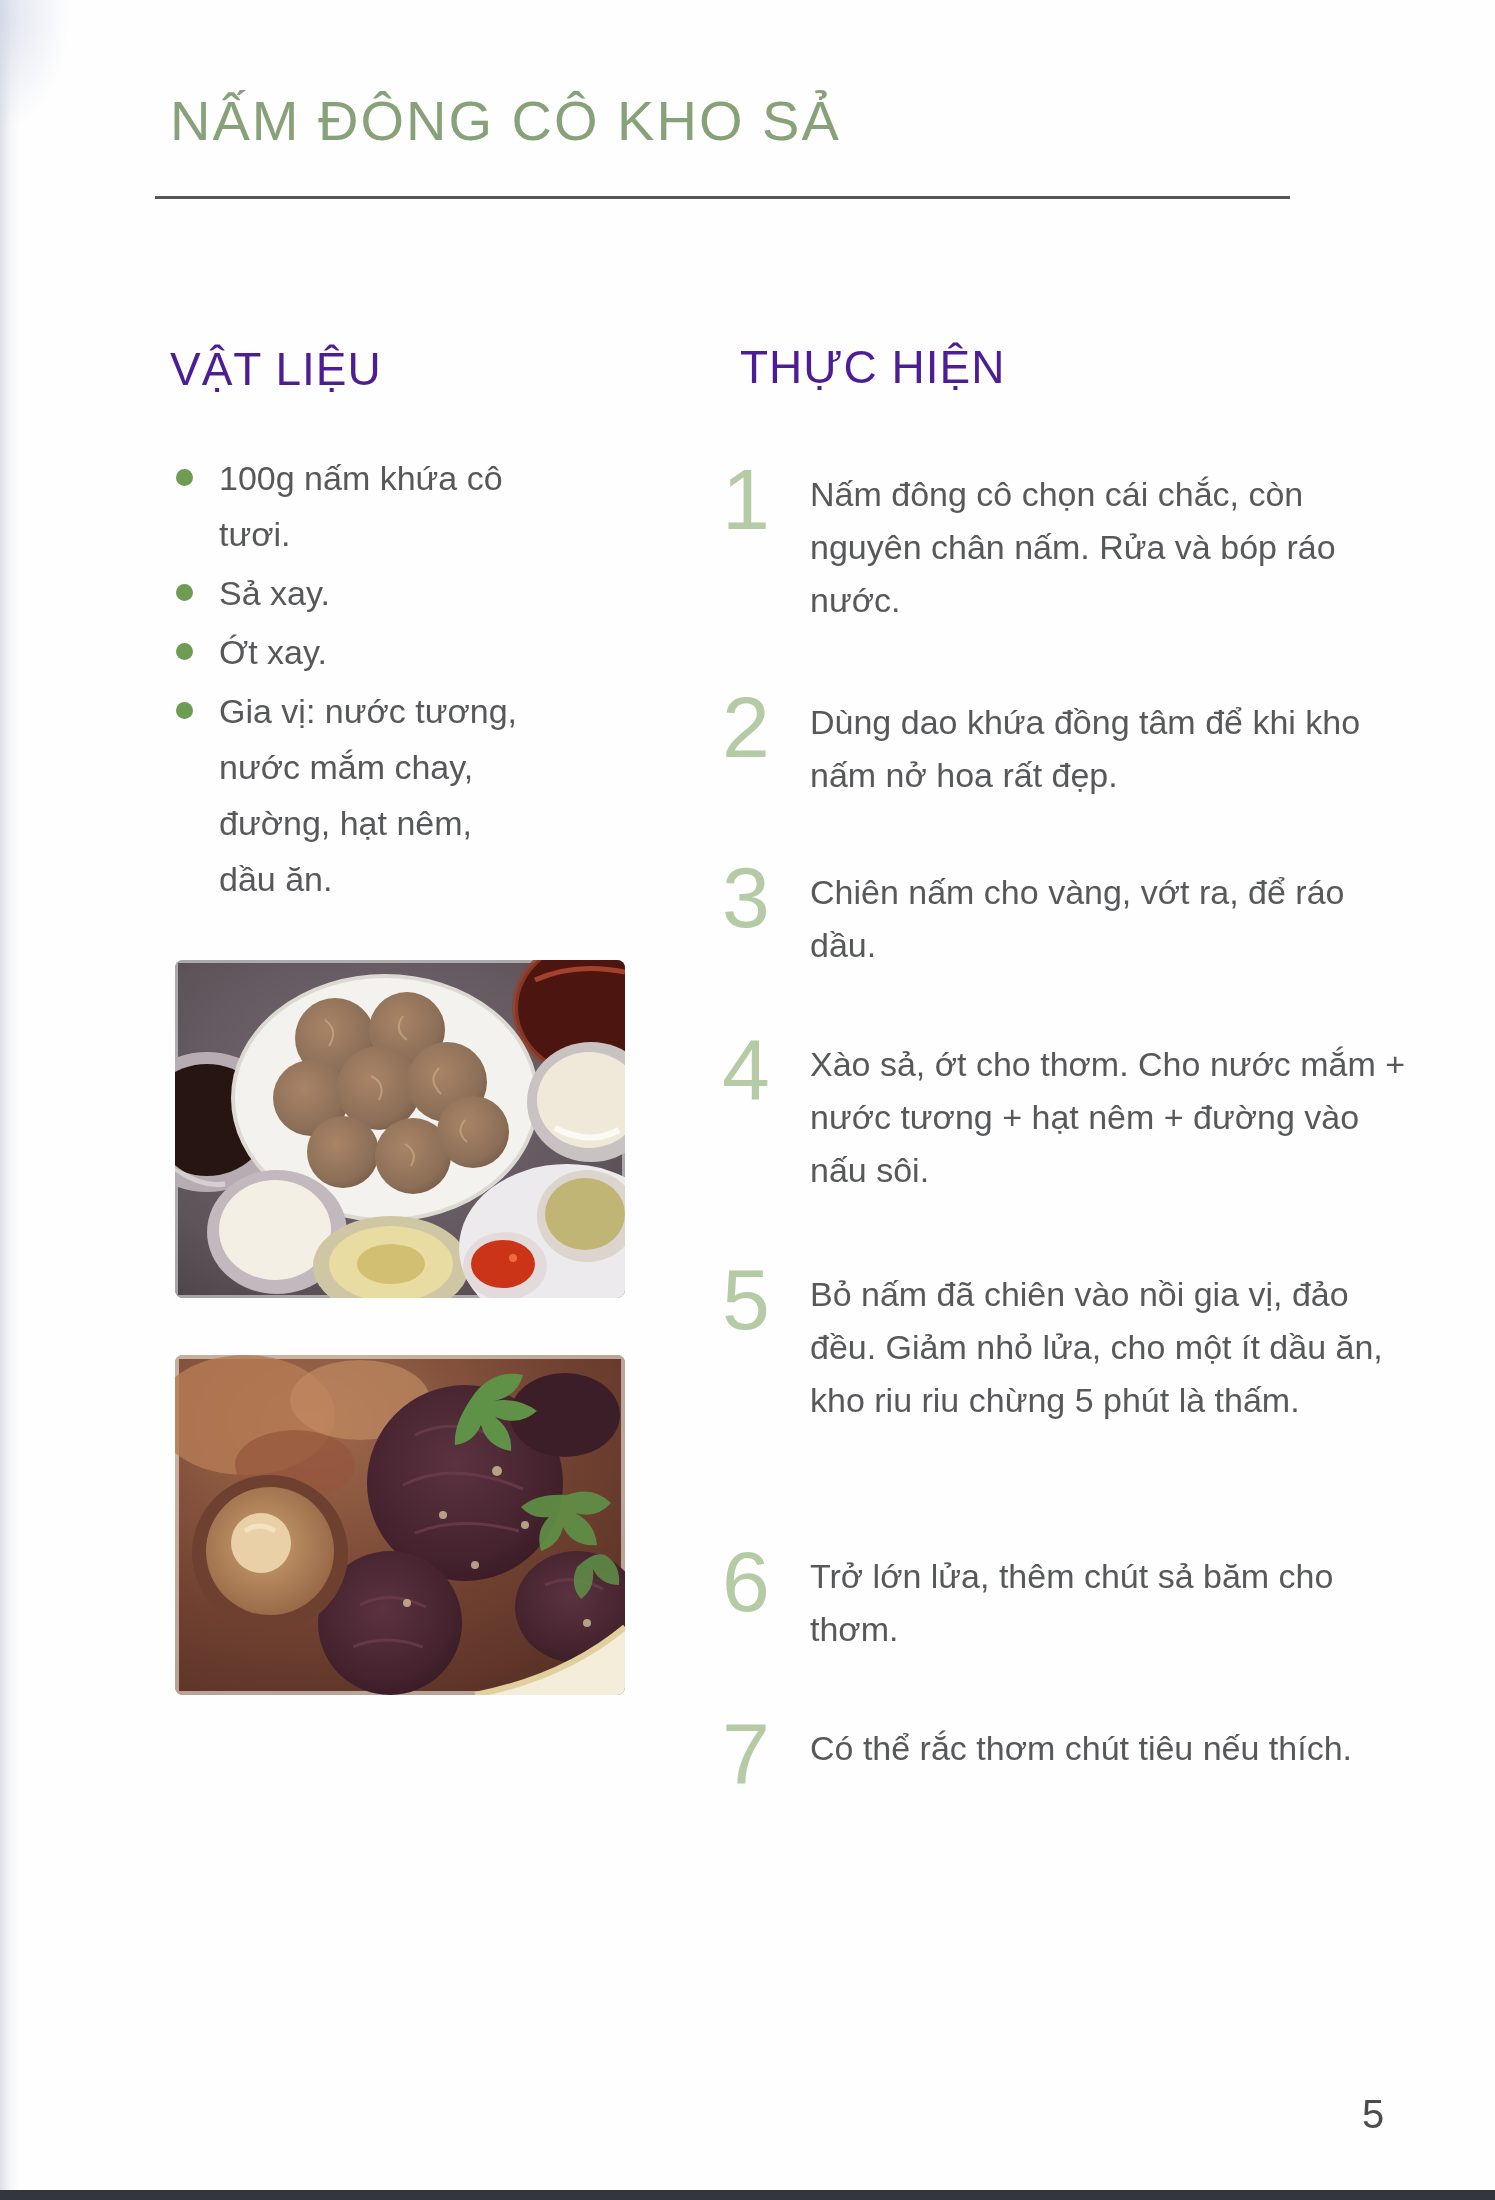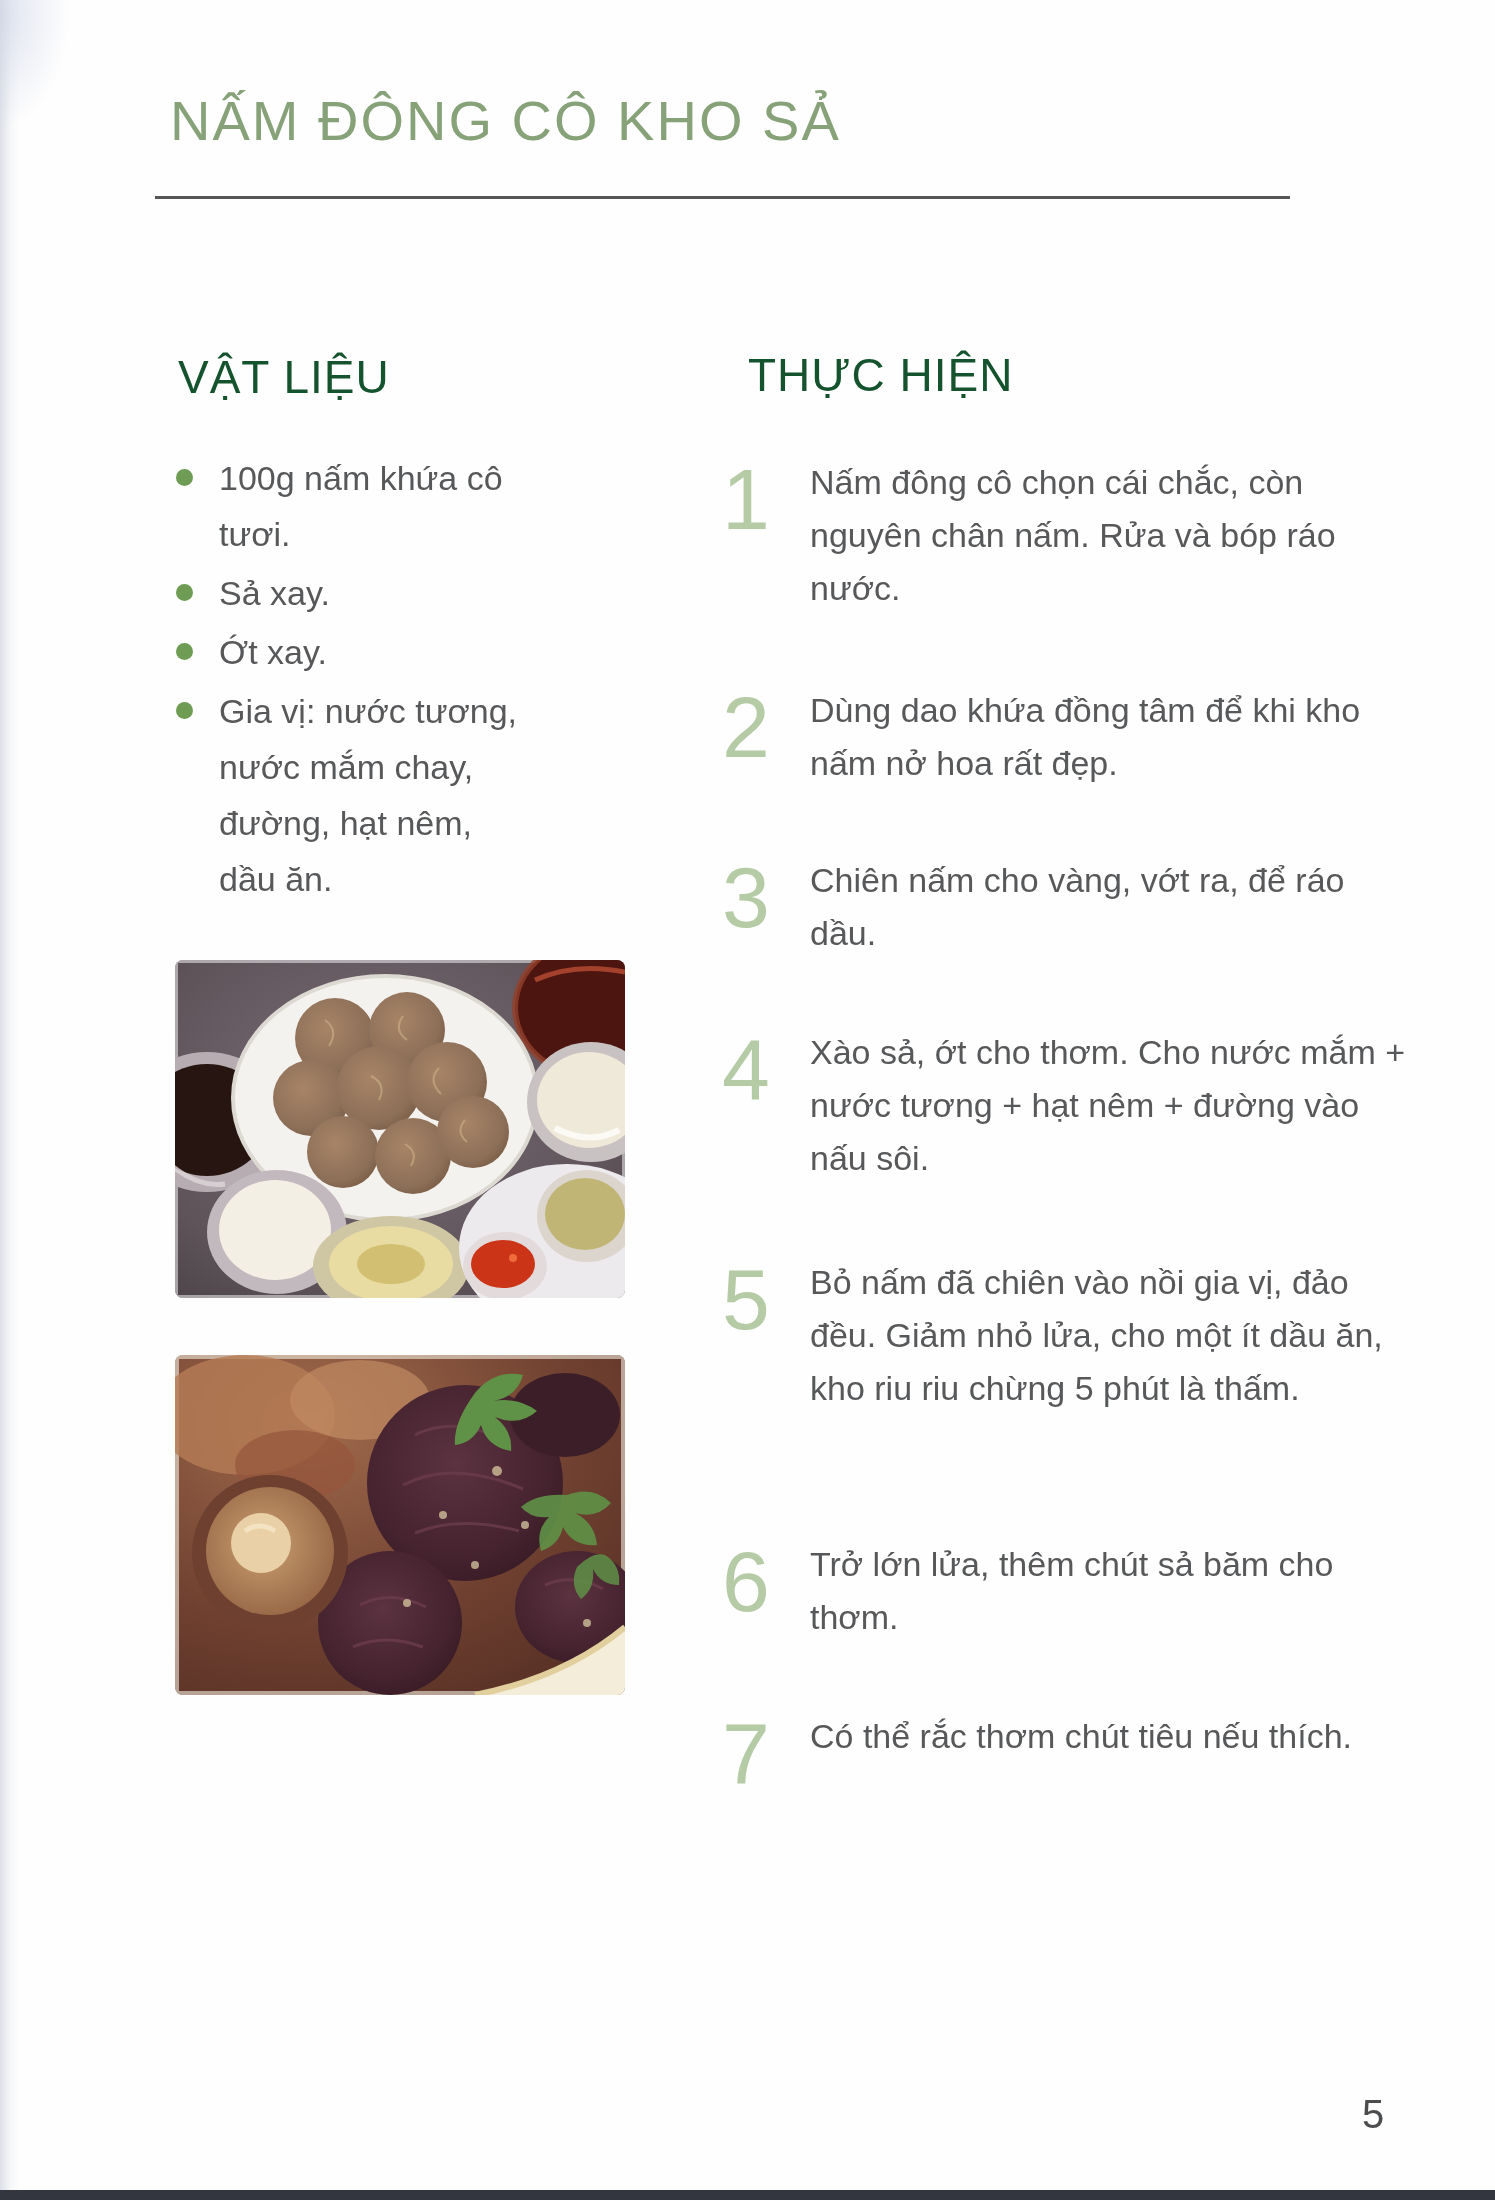--- a/index.html
+++ b/index.html
@@ -31,23 +31,23 @@
     position:absolute;left:170px;top:88px;margin:0;
     font-size:56px;font-weight:400;letter-spacing:2px;
     color:#87a279;white-space:nowrap;
   }
   .title-rule{
     position:absolute;left:155px;top:196px;width:1135px;height:3px;
     background:#565656;
   }
   
   .sec-heading{
-    position:absolute;margin:8px;
+    position:absolute;margin:0;
     font-size:46px;font-weight:400;letter-spacing:1px;
-    color:#14532d;white-space:nowrap;
+    color:#4c1d95;white-space:nowrap;
   }
   .sec-heading.ingredients{left:170px;top:342px;}
   .sec-heading.steps{left:740px;top:340px;}
   
   .ing-list{
     position:absolute;left:172px;top:450px;width:360px;
     list-style:none;margin:0;padding:0;
   }
   .ing-list li{
     display:flex;align-items:flex-start;margin:0 0 3px 0;
@@ -71,21 +71,21 @@
   .step{
     position:absolute;left:722px;width:700px;
     display:flex;align-items:flex-start;
   }
   .step-num{
     flex:0 0 78px;
     font-size:86px;line-height:86px;font-weight:400;
     color:#b5cba6;
   }
   .step-text{
-    margin:0 0 0 10px;width:600px;
+    margin:12px 0 0 10px;width:600px;
     font-size:34px;line-height:53px;color:#57585a;
   }
   .page-number{
     position:absolute;left:1362px;top:2092px;
     font-size:40px;color:#4b4c4e;
   }
 </style>
 </head>
 <body>
 

